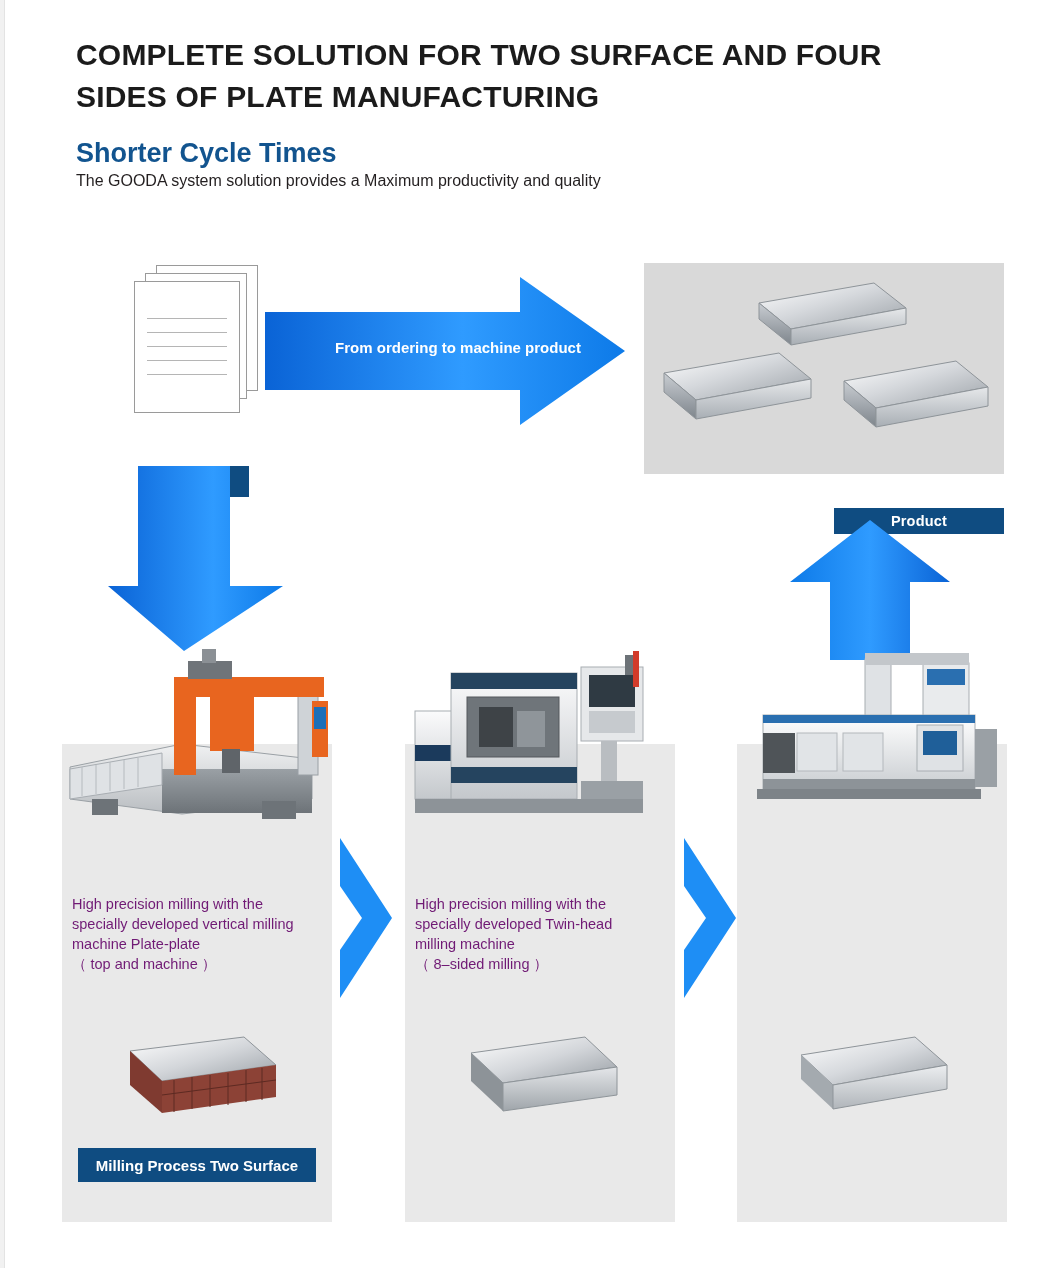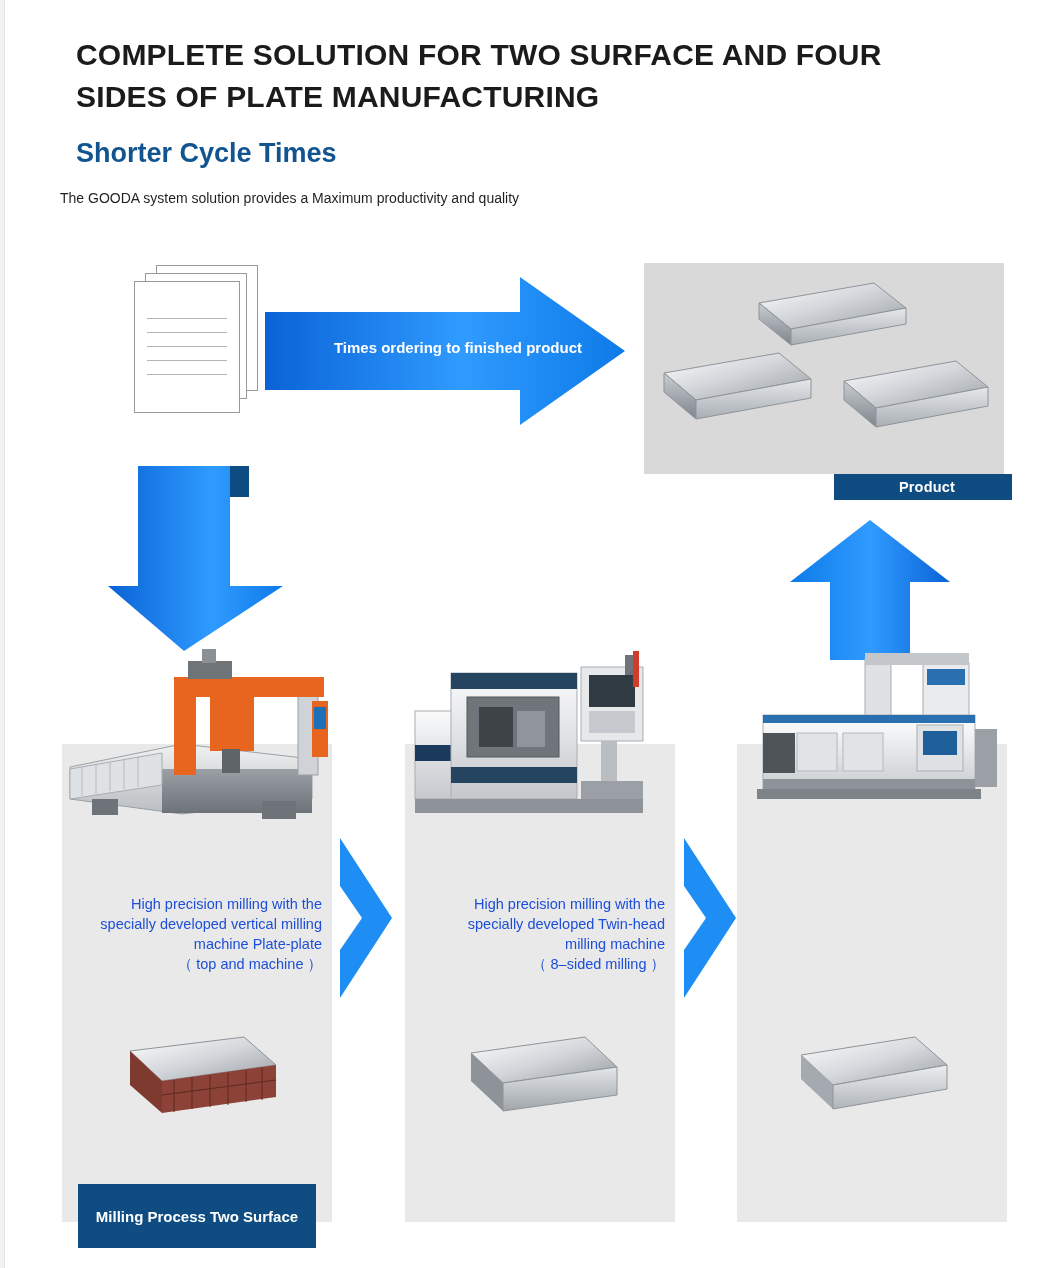--- a/index.html
+++ b/index.html
@@ -42,25 +42,24 @@
     position: absolute;
     left: 76px;
     top: 138px;
     font-size: 27px;
     font-weight: bold;
     color: #12548f;
   }
 
   .subtitle-desc {
     position: absolute;
-    left: 60px;
+    left: 76px;
     top: 172px;
-    font-size: 14px;
+    font-size: 16px;
     color: #231f20;
-    margin-top: 18px;
   }
 
   
   .docs {
     position: absolute;
     left: 134px;
     top: 265px;
     width: 128px;
     height: 148px;
   }
@@ -91,21 +90,21 @@
     background: #0f4c81;
     color: #ffffff;
     font-size: 14.5px;
     font-weight: bold;
     display: flex;
     align-items: center;
     justify-content: center;
     letter-spacing: .2px;
   }
   .label-order   { left: 145px; top: 422px; width: 104px; height: 31px; margin-top: 44px; }
-  .label-product { left: 834px; top: 474px; width: 170px; height: 26px; padding-left: 8px; }
+  .label-product { left: 834px; top: 508px; width: 170px; height: 26px; }
 
   
   .arrow-h-wrap {
     position: absolute;
     left: 265px;
     top: 277px;
     width: 360px;
     height: 148px;
   }
   .arrow-h-text {
@@ -165,50 +164,49 @@
     top: -95px;
     width: 270px;
     height: 195px;
   }
 
   .proc-caption {
     position: absolute;
     left: 10px;
     right: 10px;
     top: 150px;
-    text-align: right;
+    text-align: left;
     font-size: 14.5px;
     line-height: 20px;
-    color: #1d4ed8;
+    color: #701a75;
   }
 
   .proc-plate {
     position: absolute;
     left: 50%;
     transform: translateX(-50%);
     top: 285px;
     width: 170px;
     height: 110px;
   }
 
   .proc-label {
     position: absolute;
     left: 16px;
     width: 238px;
-    height: 64px;
+    height: 34px;
     top: 404px;
     background: #0f4c81;
     color: #fff;
     font-size: 15px;
     font-weight: bold;
     display: flex;
     align-items: center;
     justify-content: center;
     text-align: center;
-    margin-top: 36px;
   }
 
   
   .chev {
     position: absolute;
     top: 838px;
     width: 52px;
     height: 160px;
   }
   .chev-1 { left: 340px; }
@@ -245,21 +243,21 @@
   <svg width="360" height="148" viewBox="0 0 360 148">
     <defs>
       <linearGradient id="gradH" x1="0" y1="0" x2="1" y2="0">
         <stop offset="0%" stop-color="#0a63d6"></stop>
         <stop offset="55%" stop-color="#2f9bff"></stop>
         <stop offset="100%" stop-color="#0d7ae8"></stop>
       </linearGradient>
     </defs>
     <polygon points="0,35 255,35 255,0 360,74 255,148 255,113 0,113" fill="url(#gradH)"></polygon>
   </svg>
-  <div class="arrow-h-text">Times ordering to finished product</div>
+  <div class="arrow-h-text">From ordering to machine product</div>
 </div>
 
 <div class="product-panel">
   <svg width="360" height="211" viewBox="0 0 360 211">
     <defs>
       <linearGradient id="plateTop" x1="0" y1="0" x2="1" y2="1">
         <stop offset="0%" stop-color="#ffffff"></stop>
         <stop offset="45%" stop-color="#d5d8dc"></stop>
         <stop offset="100%" stop-color="#9aa0a6"></stop>
       </linearGradient>

